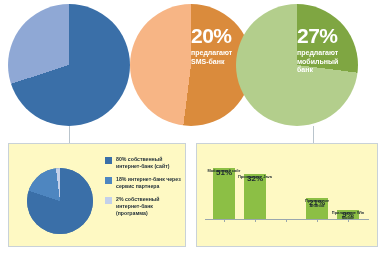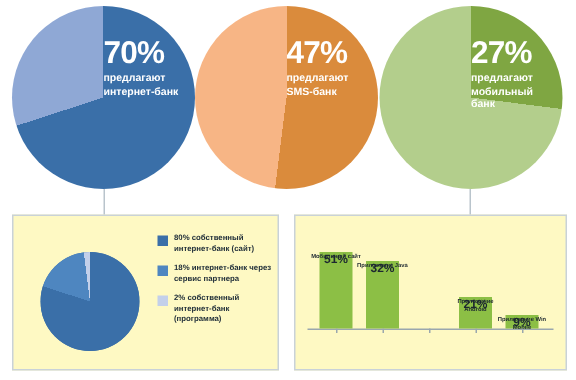--- a/index.html
+++ b/index.html
@@ -4,21 +4,21 @@
 <style>
   html,body{margin:0;padding:0;}
   body{width:384px;height:253px;background:#ffffff;font-family:"Liberation Sans",sans-serif;overflow:hidden;position:relative;}
   .stage{position:absolute;left:0;top:0;width:384px;height:253px;}
 
   
   .pie-row{position:absolute;left:0;top:0;width:384px;height:132px;}
   .pie-wrap{position:absolute;top:4px;width:122px;height:122px;}
   .pie-wrap.p1{left:8px;}
   .pie-wrap.p2{left:130px;}
-  .pie-wrap.p3{left:253px;}
+  .pie-wrap.p3{left:236px;}
   .pie{position:absolute;left:0;top:0;width:122px;height:122px;border-radius:50%;}
   .pie-label{position:absolute;left:50%;top:22px;width:58px;text-align:left;color:#ffffff;}
   .pie-pct{font-size:21px;font-weight:bold;line-height:20px;letter-spacing:-0.5px;}
   .pie-sub{font-size:7px;font-weight:bold;line-height:8.5px;margin-top:3px;}
 
   
   .connector{position:absolute;background:#b9c4cc;width:1px;}
   .c1{left:69px;top:126px;height:18px;}
   .c2{left:313px;top:126px;height:18px;}
 
@@ -50,30 +50,26 @@
 </style>
 </head>
 <body>
 
 <div class="stage">
 
   <div class="pie-row">
 
     <div class="pie-wrap p1">
       <div class="pie" id="pie1" style="background: conic-gradient(rgb(58, 111, 168) 0deg, rgb(58, 111, 168) 252deg, rgb(143, 168, 213) 252deg, rgb(143, 168, 213) 360deg);"></div>
-      <div class="pie-label">
-        <div class="pie-pct">70%</div>
-        <div class="pie-sub">предлагают интернет-банк</div>
-      </div>
     </div>
 
     <div class="pie-wrap p2">
       <div class="pie" id="pie2" style="background: conic-gradient(rgb(218, 139, 60) 0deg, rgb(218, 139, 60) 187.2deg, rgb(247, 181, 133) 187.2deg, rgb(247, 181, 133) 360deg);"></div>
       <div class="pie-label">
-        <div class="pie-pct">47%</div>
+        <div class="pie-pct">20%</div>
         <div class="pie-sub">предлагают SMS-банк</div>
       </div>
     </div>
 
     <div class="pie-wrap p3">
       <div class="pie" id="pie3" style="background: conic-gradient(rgb(127, 166, 66) 0deg, rgb(127, 166, 66) 97.2deg, rgb(179, 206, 140) 97.2deg, rgb(179, 206, 140) 360deg);"></div>
       <div class="pie-label">
         <div class="pie-pct">27%</div>
         <div class="pie-sub">предлагают мобильный банк</div>
       </div>

